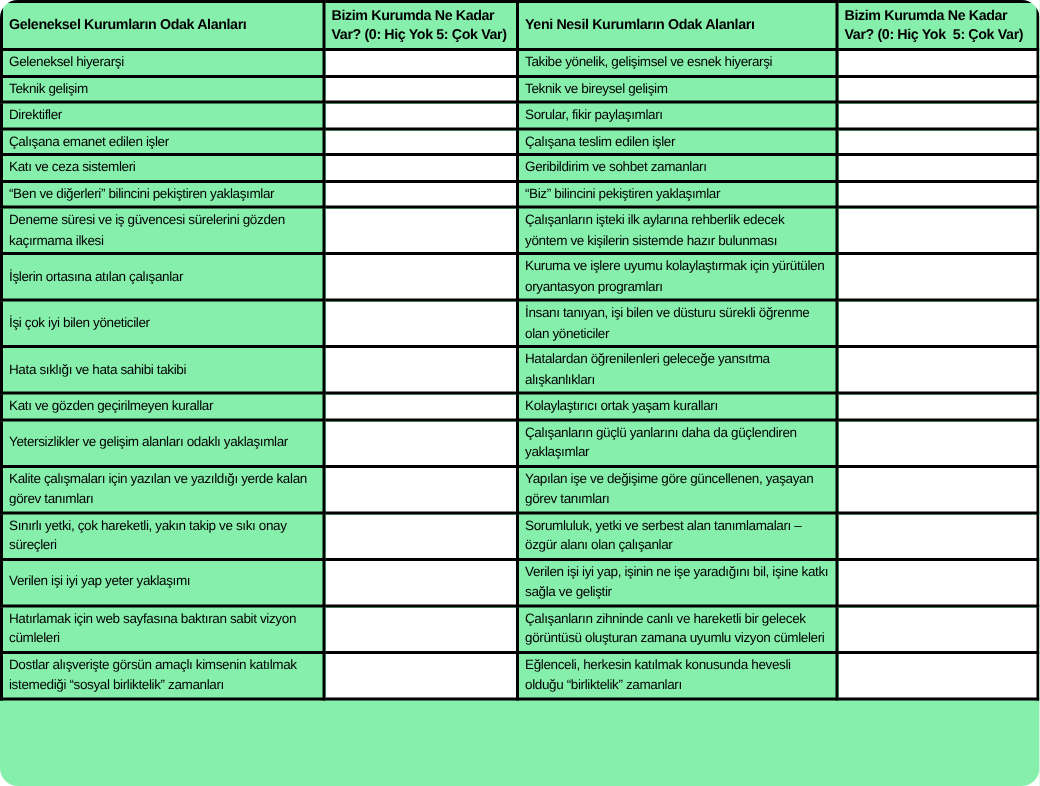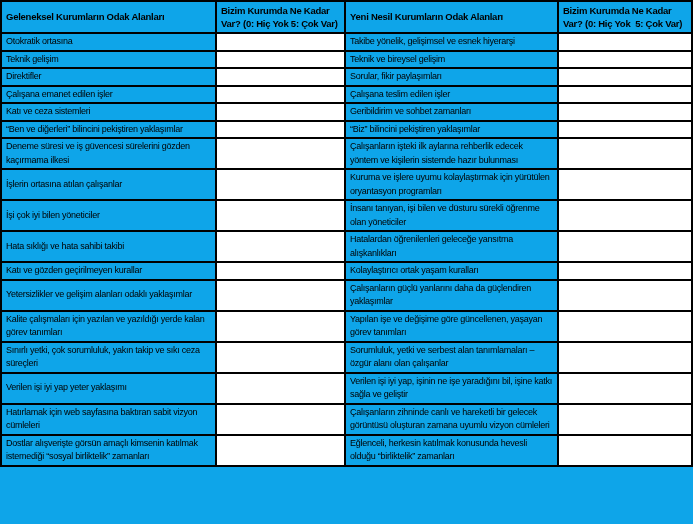--- a/index.html
+++ b/index.html
@@ -4,21 +4,22 @@
 <style>
   html, body {
     margin: 0;
     padding: 0;
     background: #ffffff;
   }
   .sheet {
     width: 693px;
     height: 524px;
     overflow: hidden;
-    background: #0ea5e9;
+    background: #86efac;
+    border-radius: 12px;
   }
   table.cmp {
     border-collapse: collapse;
     table-layout: fixed;
     width: 691px;
     font-family: "Liberation Sans", sans-serif;
     font-size: 9px;
     letter-spacing: -0.25px;
     color: #000000;
   }
@@ -57,21 +58,21 @@
     <thead>
       <tr>
           <th>Geleneksel Kurumların Odak Alanları</th>
           <th>Bizim Kurumda Ne Kadar Var? (0: Hiç Yok 5: Çok Var)</th>
           <th>Yeni Nesil Kurumların Odak Alanları</th>
           <th>Bizim Kurumda Ne Kadar Var? (0: Hiç Yok  5: Çok Var)</th>
         </tr>
     </thead>
     <tbody>
         <tr>
-          <td class="focus">Otokratik ortasına</td>
+          <td class="focus">Geleneksel hiyerarşi</td>
           <td class="score"></td>
           <td class="focus">Takibe yönelik, gelişimsel ve esnek hiyerarşi</td>
           <td class="score"></td>
         </tr>
         <tr>
           <td class="focus">Teknik gelişim</td>
           <td class="score"></td>
           <td class="focus">Teknik ve bireysel gelişim</td>
           <td class="score"></td>
         </tr>
@@ -135,21 +136,21 @@
           <td class="focus">Çalışanların güçlü yanlarını daha da güçlendiren yaklaşımlar</td>
           <td class="score"></td>
         </tr>
         <tr>
           <td class="focus">Kalite çalışmaları için yazılan ve yazıldığı yerde kalan görev tanımları</td>
           <td class="score"></td>
           <td class="focus">Yapılan işe ve değişime göre güncellenen, yaşayan görev tanımları</td>
           <td class="score"></td>
         </tr>
         <tr>
-          <td class="focus">Sınırlı yetki, çok sorumluluk, yakın takip ve sıkı ceza süreçleri</td>
+          <td class="focus">Sınırlı yetki, çok hareketli, yakın takip ve sıkı onay süreçleri</td>
           <td class="score"></td>
           <td class="focus">Sorumluluk, yetki ve serbest alan tanımlamaları – özgür alanı olan çalışanlar</td>
           <td class="score"></td>
         </tr>
         <tr>
           <td class="focus">Verilen işi iyi yap yeter yaklaşımı</td>
           <td class="score"></td>
           <td class="focus">Verilen işi iyi yap, işinin ne işe yaradığını bil, işine katkı sağla ve geliştir</td>
           <td class="score"></td>
         </tr>

